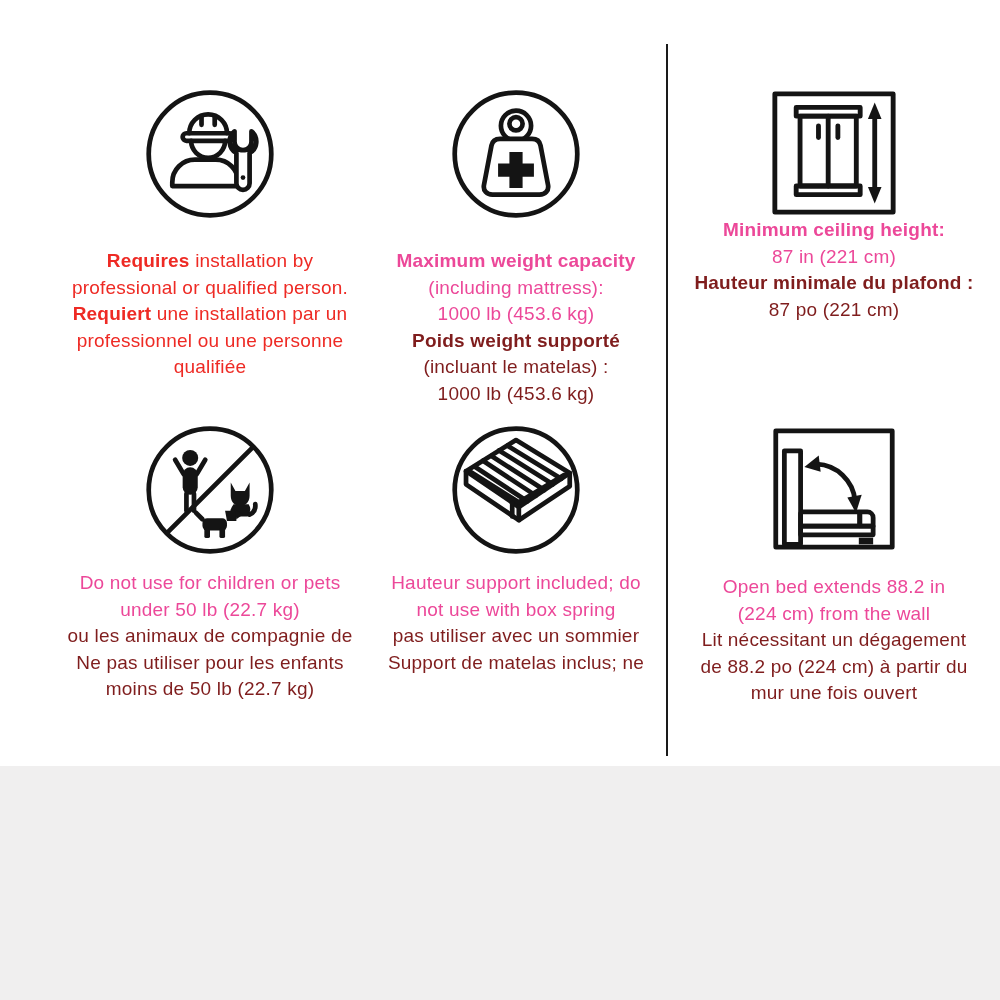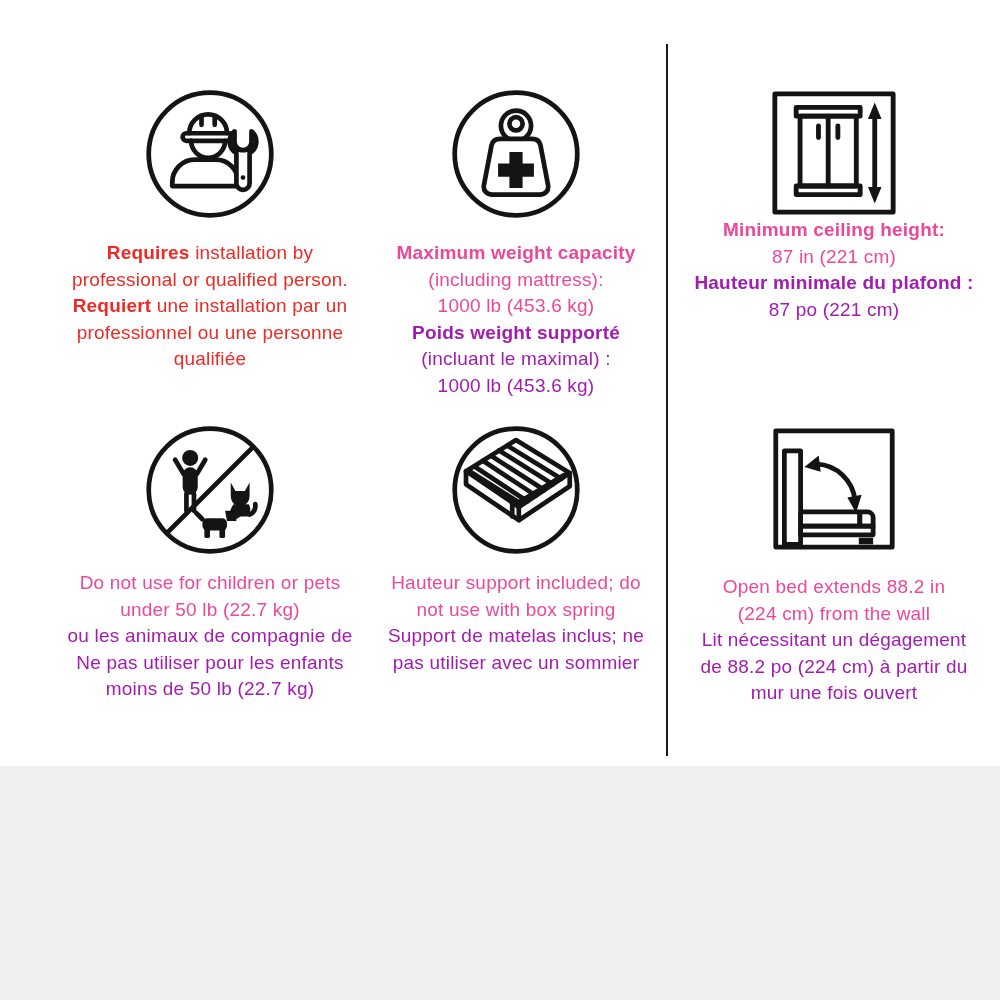--- a/index.html
+++ b/index.html
@@ -6,23 +6,23 @@
   .canvas{
     position:relative;width:1000px;height:1000px;background:#ffffff;overflow:hidden;
     font-family:"Liberation Sans", sans-serif;color:#1b1b1b;
   }
   .cell{position:absolute;text-align:center;}
   .cell svg{display:block;margin:0 auto;}
   .txt{font-size:19px;line-height:26.5px;letter-spacing:.2px;}
   .line{white-space:nowrap;}
   .b{font-weight:bold;}
   .red{color:#EE2A24;}
-  .gray{color:#a21caf;}
+  .gray{color:#7f1d1d;}
   .black{color:#ec4899;}
-  .mt20{margin-top:20px;}
+  .mt20{margin-top:28px;}
   .mt18{margin-top:14px;}
   .mt23{}
   .divider{position:absolute;left:666px;top:44px;width:2px;height:712px;background:#1a1a1a;}
   .footer{position:absolute;left:0;top:766px;width:1000px;height:234px;background:#F0EFEF;}
   
   .ic path,.ic circle,.ic rect,.ic line{stroke:#141414;stroke-width:5;fill:none;stroke-linecap:round;stroke-linejoin:round;}
   .ic .fill{fill:#141414;stroke:none;}
   .ic .white{fill:#ffffff;}
 </style>
 </head>
@@ -58,21 +58,21 @@
       <circle cx="70" cy="40" r="16"></circle>
       <path class="white" d="M53 54 h34 c5 0 8 2 9 7 l8 42 c1 6 -3 10 -9 10 H45 c-6 0 -10 -4 -9 -10 l8 -42 c1 -5 4 -7 9 -7 z" stroke="#141414"></path>
       <circle cx="70" cy="38" r="7"></circle>
       <path class="fill" d="M63 68 h14 v12 h12 v14 h-12 v12 h-14 v-12 h-12 v-14 h12 z"></path>
     </svg>
     <div class="txt mt20">
         <div class="line black"><span class="b">Maximum weight capacity</span></div>
         <div class="line black"><span>(including mattress):</span></div>
         <div class="line black"><span>1000 lb (453.6 kg)</span></div>
         <div class="line gray"><span class="b">Poids weight supporté</span></div>
-        <div class="line gray"><span>(incluant le maximal) :</span></div>
+        <div class="line gray"><span>(incluant le matelas) :</span></div>
         <div class="line gray"><span>1000 lb (453.6 kg)</span></div>
       </div>
   </div>
 
   <div class="cell" style="left:688px;top:89px;width:292px;">
     <svg class="ic" width="128" height="128" viewBox="0 0 132 132">
       <rect x="5" y="5" width="122" height="122" stroke-width="6"></rect>
       <rect x="27" y="19" width="66" height="9"></rect>
       <rect x="31" y="28" width="58" height="72"></rect>
       <line x1="60" y1="28" x2="60" y2="100"></line>
@@ -130,22 +130,22 @@
       <path d="M35 39 L91 76"></path>
       <path d="M26 45 L82 82"></path>
       <path d="M22 51 L73 83 L121 54"></path>
       <path d="M17 50 V64 L73 102 L127 66 V52"></path>
       <path d="M73 88 V102"></path>
       <path d="M66 84 V98"></path>
     </svg>
     <div class="txt mt18">
         <div class="line black"><span>Hauteur support included; do</span></div>
         <div class="line black"><span>not use with box spring</span></div>
+        <div class="line gray"><span>pas utiliser avec un sommier</span></div>
         <div class="line gray"><span>Support de matelas inclus; ne</span></div>
-        <div class="line gray"><span>pas utiliser avec un sommier</span></div>
       </div>
   </div>
 
   <div class="cell" style="left:688px;top:426px;width:292px;">
     <svg class="ic" width="126" height="126" viewBox="0 0 132 132">
       <rect x="5" y="5" width="122" height="122" stroke-width="6"></rect>
       <rect x="14" y="26" width="17" height="98"></rect>
       <rect x="31" y="90" width="62" height="15" rx="2"></rect>
       <path d="M93 90 h8 a6 6 0 0 1 6 6 v9 h-14 z"></path>
       <rect x="31" y="105" width="76" height="9"></rect>

